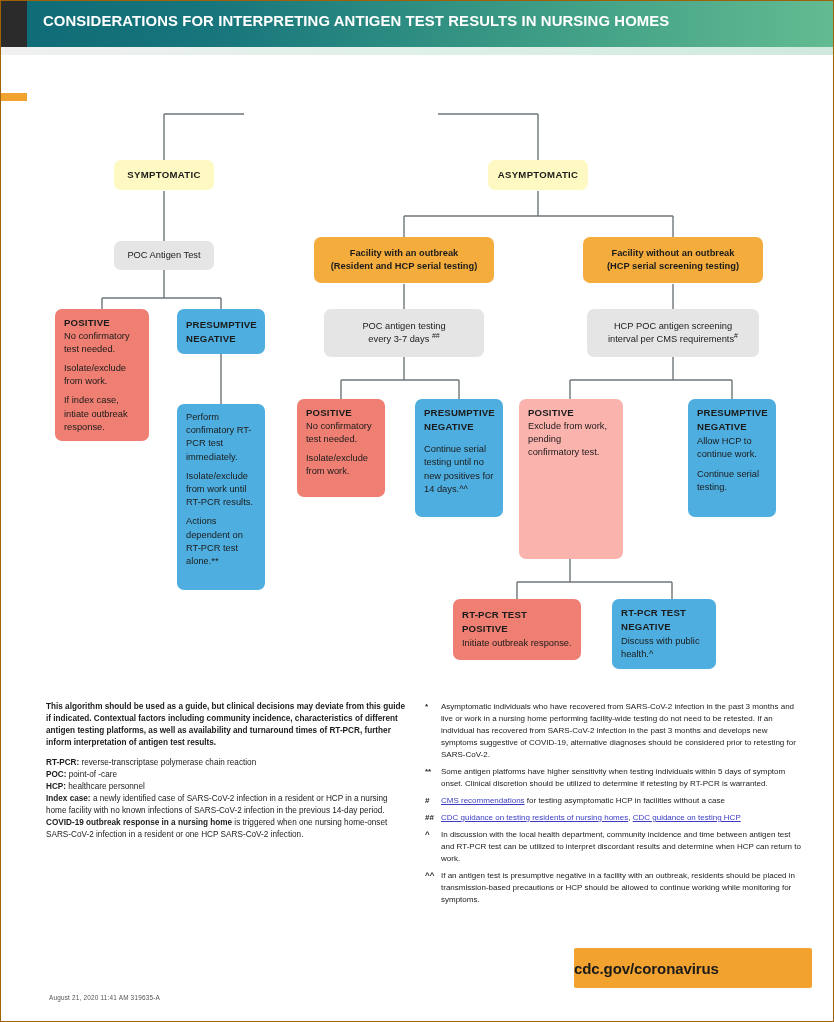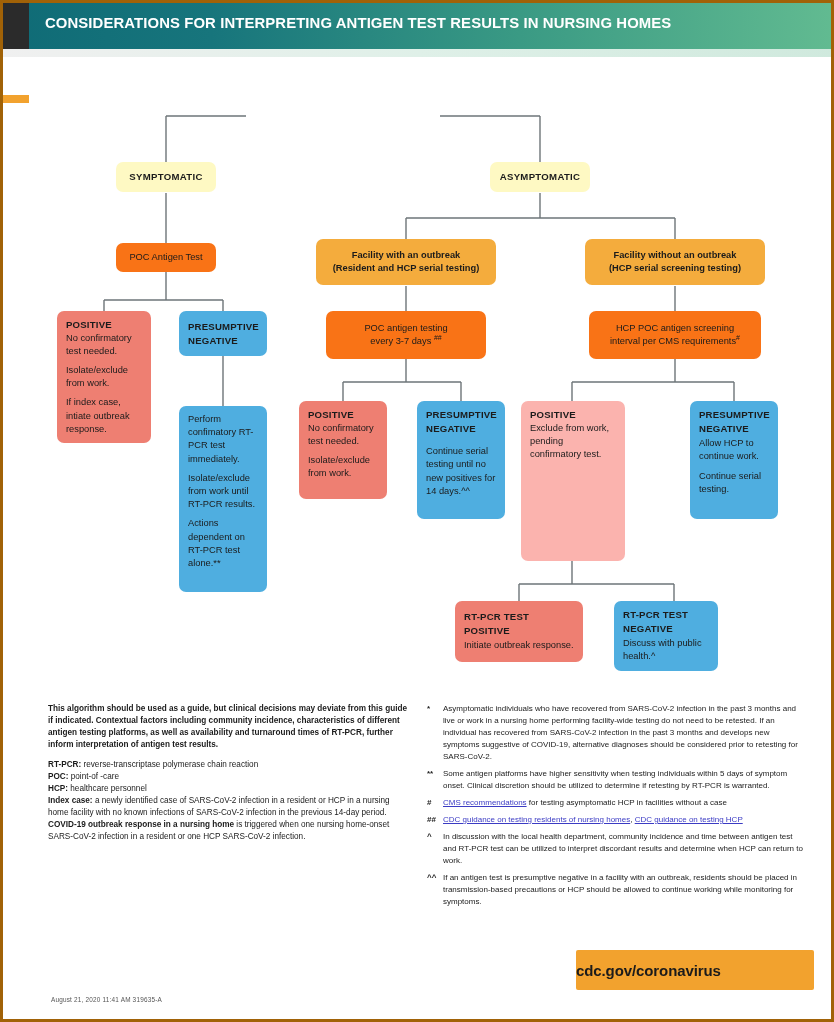--- a/index.html
+++ b/index.html
@@ -6,21 +6,21 @@
   html, body {
     width: 834px; height: 1022px;
     font-family: "Liberation Sans", sans-serif;
     background: #ffffff;
     overflow: hidden;
   }
   #page {
     position: relative;
     width: 834px; height: 1022px;
     background: #ffffff;
-    border: 3px solid #a16207;
+    border: 1px solid #a16207;
     overflow: hidden;
   }
 
   
   #header-band {
     position: absolute; left: 0; top: 0; width: 834px; height: 46px;
     background: linear-gradient(to right, #0f6b76 0%, #17757c 25%, #3a9a84 62%, #62bb91 100%);
   }
   #header-dark-tab {
     position: absolute; left: 0; top: 0; width: 26px; height: 46px;
@@ -61,21 +61,21 @@
     font-weight: bold;
     font-size: 9.6px;
     letter-spacing: 0.2px;
     display: block;
   }
   .node p { margin: 0 0 6px 0; }
   .node p:last-child { margin-bottom: 0; }
 
   .n-orange { background: #f4ac3d; }
   .n-green  { background: #fef9c3; }
-  .n-gray   { background: #f97316; }
+  .n-gray   { background: #e5e5e5; }
   .n-red    { background: #ee7f72; }
   .n-pink   { background: #fbb3ae; }
   .n-blue   { background: #4faee0; }
 
   .center { text-align: center; }
   .bold-c { font-weight: bold; text-align: center; font-size: 9.6px; letter-spacing: 0.3px; }
 
   sup { font-size: 7px; vertical-align: super; line-height: 0; }
 
   

